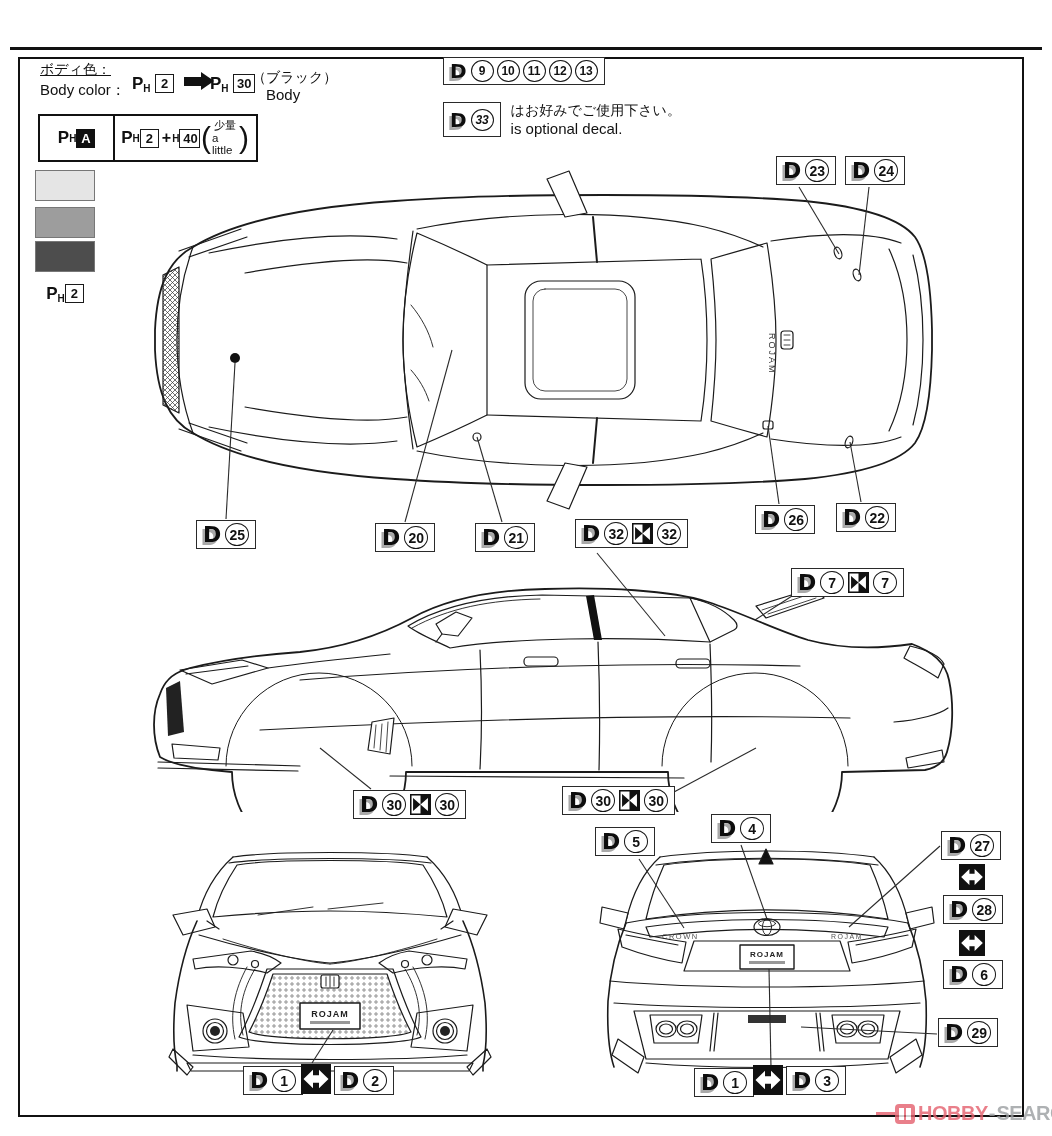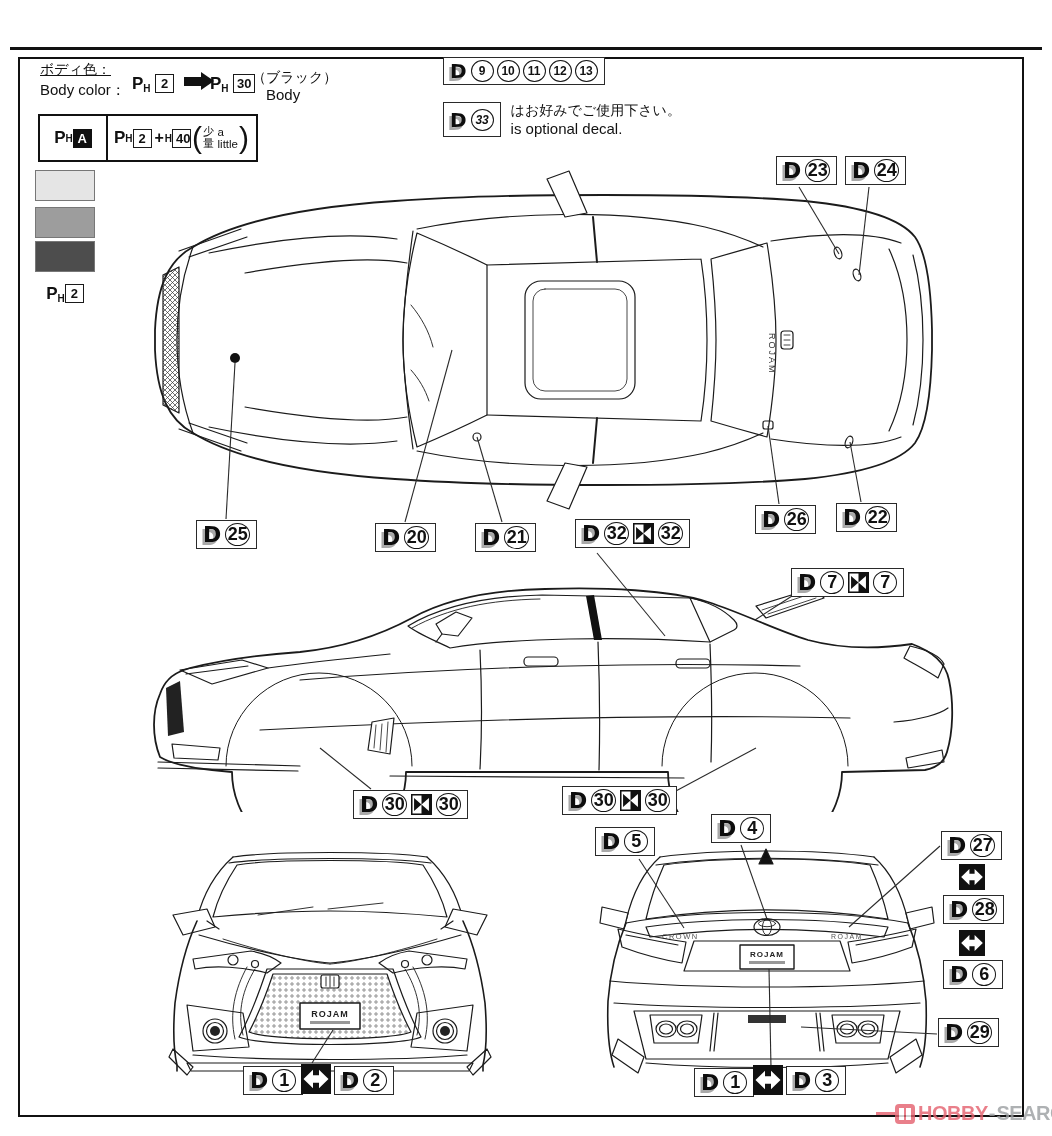--- a/index.html
+++ b/index.html
@@ -18,31 +18,31 @@
   .codebox{display:inline-block;border:1.5px solid #1a1a1a;background:#fff;color:#111;
            font-size:13px;font-weight:700;padding:0 3px;line-height:17px;vertical-align:1px;min-width:11px;text-align:center;}
   .codebox.dark{background:#101010;color:#fff;border-color:#101010;}
   .fat-arrow{display:inline-block;position:relative;width:17px;height:9px;background:#111;margin:0 4px 0 6px;vertical-align:3px;}
   .fat-arrow::after{content:"";position:absolute;left:17px;top:-5px;border-left:13px solid #111;
                     border-top:9.5px solid transparent;border-bottom:9.5px solid transparent;}
   .mix-table{left:38px;top:114px;width:216px;height:44px;border:2.2px solid #111;display:flex;background:#fff;}
   .mix-cell{display:flex;align-items:center;justify-content:center;padding:0 6px;}
   .mix-left{width:64px;border-right:2.2px solid #111;}
   .bigparen{font-size:30px;font-weight:400;line-height:30px;padding:0 1px;}
-  .paren-stack{display:inline-flex;flex-direction:row;align-items:center;line-height:1.05;}
+  .paren-stack{display:inline-flex;flex-direction:column;align-items:center;line-height:1.05;}
   .paren-stack .jp{font-size:11px;} .paren-stack .en{font-size:11.5px;}
   .swatch-row{position:absolute;display:flex;align-items:center;gap:12px;flex-direction:column;}
   .swatch-box{width:58px;height:29px;border:1px solid #777;}
   
   .dlabel{position:absolute;display:inline-flex;align-items:center;gap:4px;background:#fff;
           border:1.6px solid #2a2a2a;padding:2px 6px;z-index:30;}
   .dglyph{font-family:"DejaVu Sans",sans-serif;font-size:22px;line-height:22px;font-weight:800;color:#0d0d0d;
           text-shadow:-2.5px 2.5px 0 #a9a9a9;}
   .cnum{display:inline-flex;align-items:center;justify-content:center;min-width:19px;height:21px;
-        border:1.8px solid #151515;border-radius:50%;font-size:18px;font-weight:700;padding:0 1.5px;background:#fff;}
+        border:1.8px solid #151515;border-radius:50%;font-size:14px;font-weight:700;padding:0 1.5px;background:#fff;}
   .micon{display:inline-flex;width:21px;height:21px;}
   .arrow-icon{position:absolute;z-index:30;}
   
   .note-box{display:inline-flex;align-items:center;gap:4px;background:#fff;border:1.6px solid #2a2a2a;padding:2px 6px;}
   .note-box .dglyph{font-size:20px;line-height:20px;}
   .note-box .cnum{min-width:18px;height:20px;font-size:12px;}
   .note-text .jp{font-size:14px;} .note-text .en{font-size:15px;}
   
   .watermark{left:876px;top:1102px;display:flex;align-items:center;opacity:0.8;z-index:40;}
   .wm-dash{width:19px;height:2.5px;background:#e4606d;margin-right:0;}

